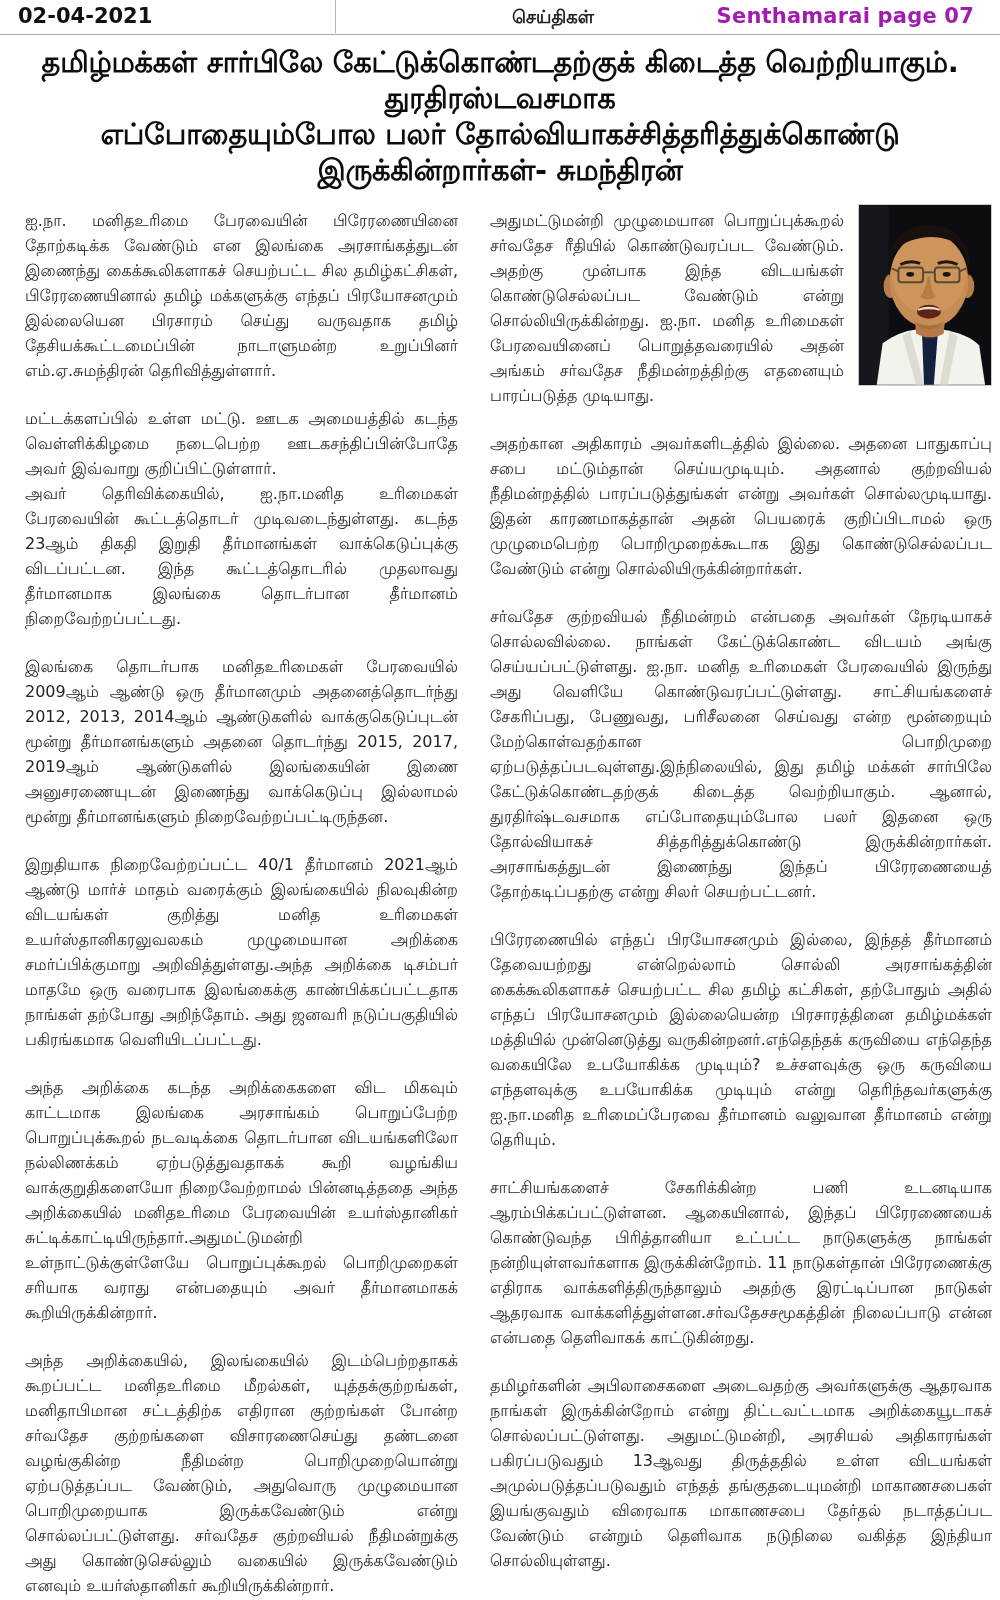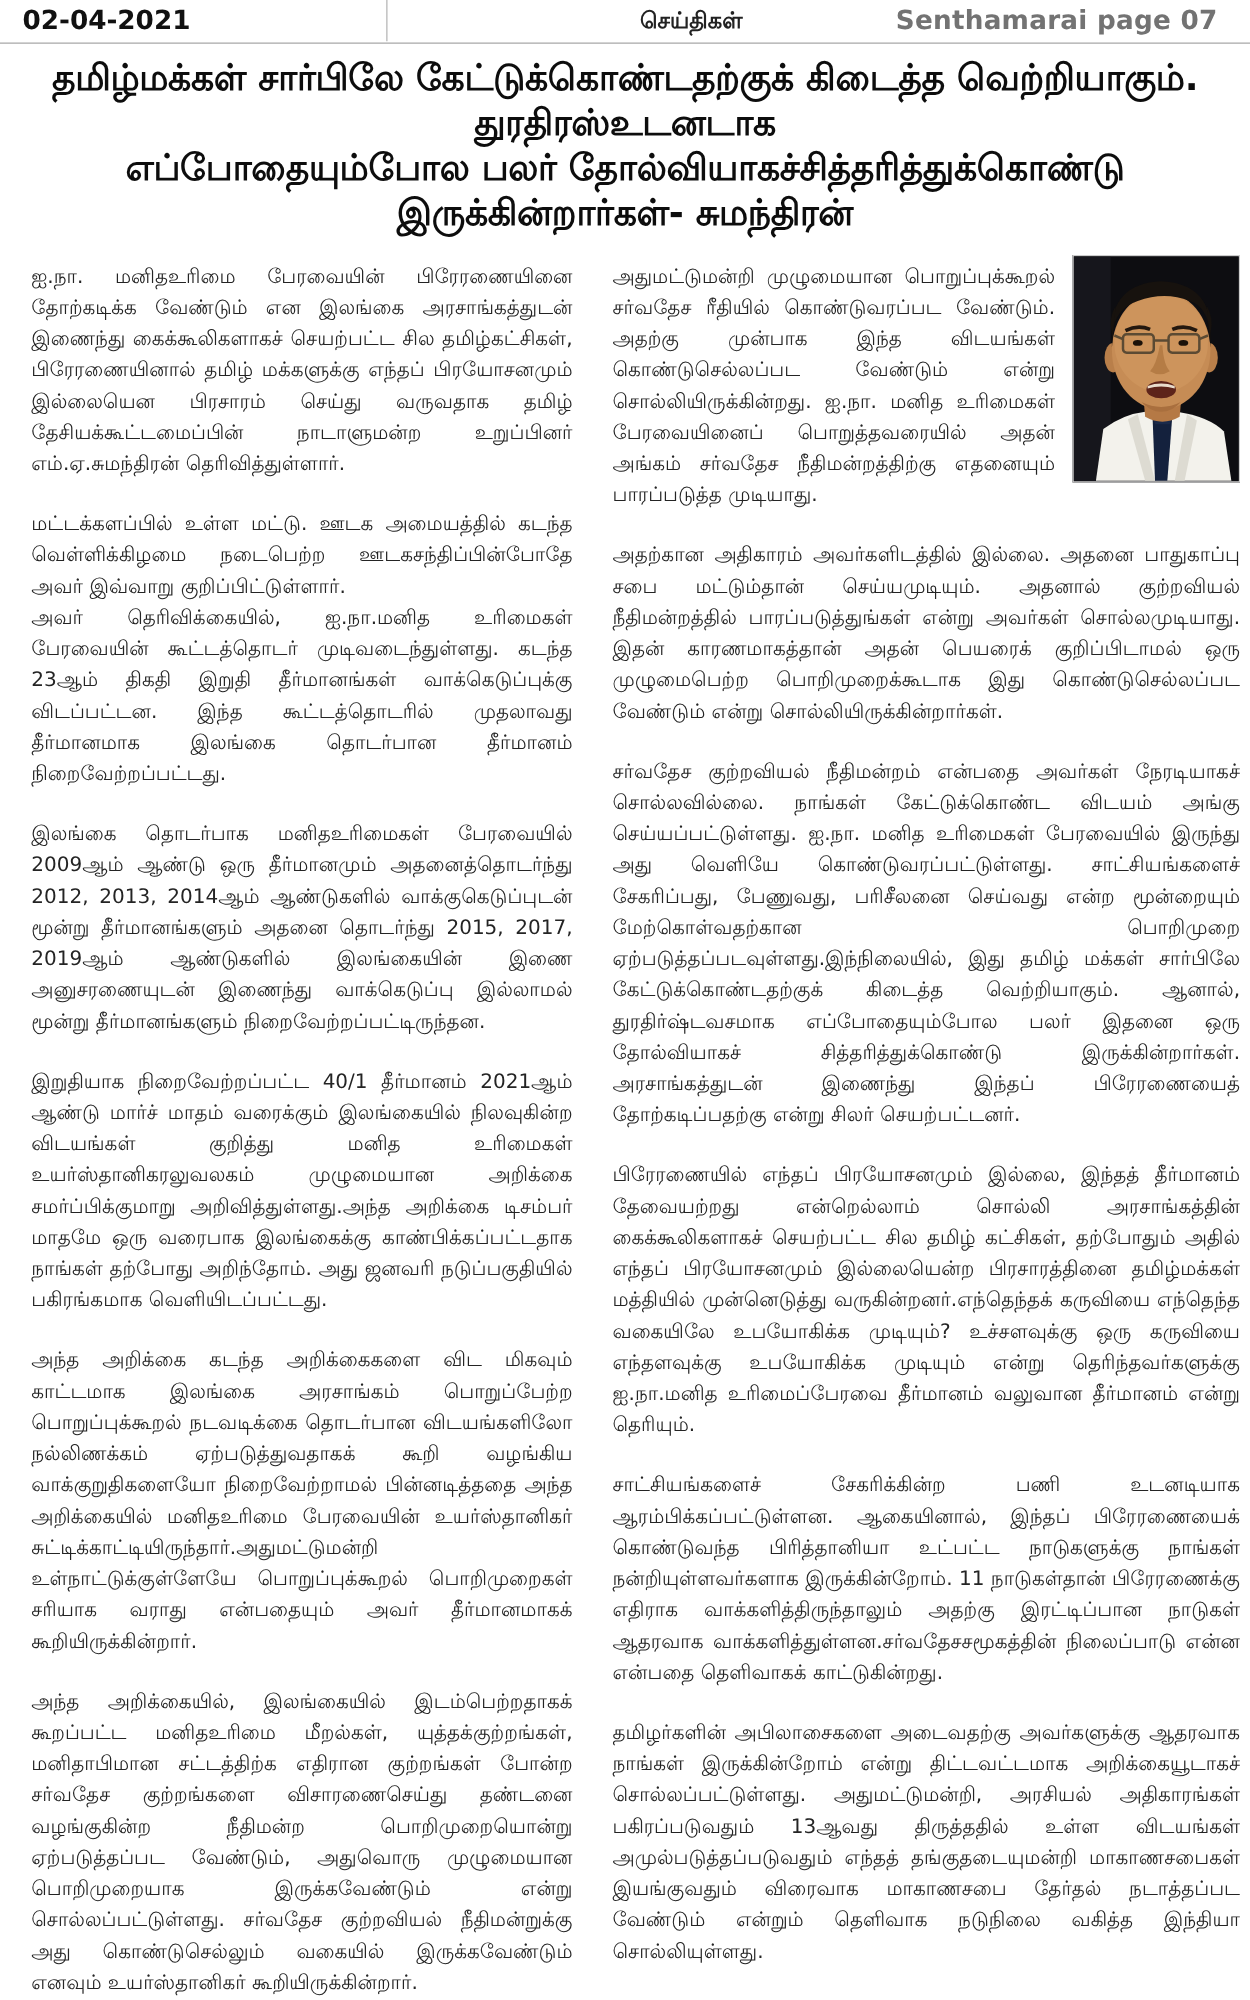--- a/index.html
+++ b/index.html
@@ -6,31 +6,31 @@
   .page{
     width:1000px;height:1600px;overflow:hidden;background:#ffffff;
     font-family:"DejaVu Sans", sans-serif;color:#1c1c1c;position:relative;
     box-sizing:border-box;
   }
   
   .masthead{
     position:relative;height:34px;border-bottom:1px solid #a8a8a8;
   }
   .masthead .date-cell{
-    position:absolute;left:0;top:0;width:310px;height:33px;
+    position:absolute;left:0;top:0;width:336px;height:33px;
     border-right:1px solid #b5b5b5;box-sizing:border-box;
     padding-left:18px;line-height:33px;font-size:21px;font-weight:bold;color:#111;
   }
   .masthead .section-cell{
     position:absolute;left:336px;right:230px;top:0;height:33px;
     text-align:center;line-height:33px;font-size:18px;color:#222;font-weight:bold;
   }
   .masthead .pub-cell{
     position:absolute;right:26px;top:0;height:33px;line-height:33px;
-    font-size:21px;font-weight:bold;color:#737373;letter-spacing:.2px;
+    font-size:21px;font-weight:bold;color:#a21caf;letter-spacing:.2px;
   }
   
   .headline{
     margin:9px 6px 4px 6px;text-align:center;font-weight:bold;color:#0d0d0d;
     font-size:29px;line-height:36px;letter-spacing:-0.3px;
   }
   
   .body-cols{
     display:flex;align-items:flex-start;
     padding:16px 8px 0 25px;box-sizing:border-box;
@@ -52,21 +52,21 @@
 
 <div class="page">
 
   <div class="masthead">
     <div class="date-cell">02-04-2021</div>
     <div class="section-cell">செய்திகள்</div>
     <div class="pub-cell">Senthamarai page 07</div>
   </div>
 
   <div class="headline">
-    <div>தமிழ்மக்கள் சார்பிலே கேட்டுக்கொண்டதற்குக் கிடைத்த வெற்றியாகும். துரதிரஸ்உடனடாக</div>
+    <div>தமிழ்மக்கள் சார்பிலே கேட்டுக்கொண்டதற்குக் கிடைத்த வெற்றியாகும். துரதிரஸ்டவசமாக</div>
     <div>எப்போதையும்போல பலர் தோல்வியாகச்சித்தரித்துக்கொண்டு இருக்கின்றார்கள்- சுமந்திரன்</div>
   </div>
 
   <div class="body-cols">
 
     <div class="col col-left">
       <p>ஐ.நா. மனிதஉரிமை பேரவையின் பிரேரணையினை தோற்கடிக்க வேண்டும் என இலங்கை அரசாங்கத்துடன் இணைந்து கைக்கூலிகளாகச் செயற்பட்ட சில தமிழ்கட்சிகள், பிரேரணையினால் தமிழ் மக்களுக்கு எந்தப் பிரயோசனமும் இல்லையென பிரசாரம் செய்து வருவதாக தமிழ் தேசியக்கூட்டமைப்பின் நாடாளுமன்ற உறுப்பினர் எம்.ஏ.சுமந்திரன் தெரிவித்துள்ளார்.</p>
       <p>மட்டக்களப்பில் உள்ள மட்டு. ஊடக அமையத்தில் கடந்த வெள்ளிக்கிழமை நடைபெற்ற ஊடகசந்திப்பின்போதே அவர் இவ்வாறு குறிப்பிட்டுள்ளார்.</p>
       <p class="cont">அவர் தெரிவிக்கையில், ஐ.நா.மனித உரிமைகள் பேரவையின் கூட்டத்தொடர் முடிவடைந்துள்ளது. கடந்த 23ஆம் திகதி இறுதி தீர்மானங்கள் வாக்கெடுப்புக்கு விடப்பட்டன. இந்த கூட்டத்தொடரில் முதலாவது தீர்மானமாக இலங்கை தொடர்பான தீர்மானம் நிறைவேற்றப்பட்டது.</p>
       <p>இலங்கை தொடர்பாக மனிதஉரிமைகள் பேரவையில் 2009ஆம் ஆண்டு ஒரு தீர்மானமும் அதனைத்தொடர்ந்து 2012, 2013, 2014ஆம் ஆண்டுகளில் வாக்குகெடுப்புடன் மூன்று தீர்மானங்களும் அதனை தொடர்ந்து 2015, 2017, 2019ஆம் ஆண்டுகளில் இலங்கையின் இணை அனுசரணையுடன் இணைந்து வாக்கெடுப்பு இல்லாமல் மூன்று தீர்மானங்களும் நிறைவேற்றப்பட்டிருந்தன.</p>

